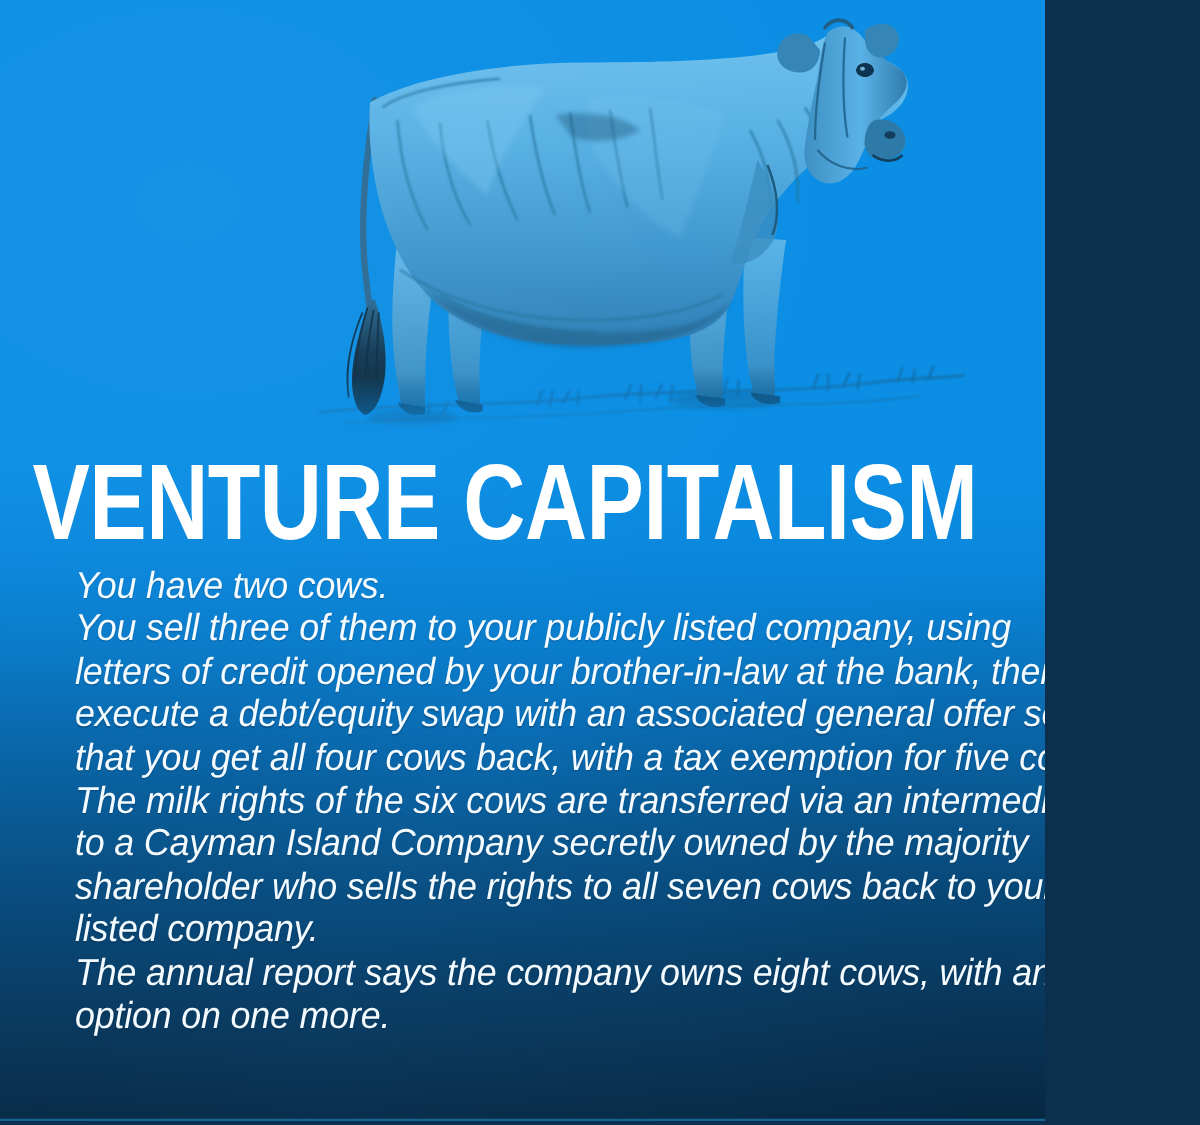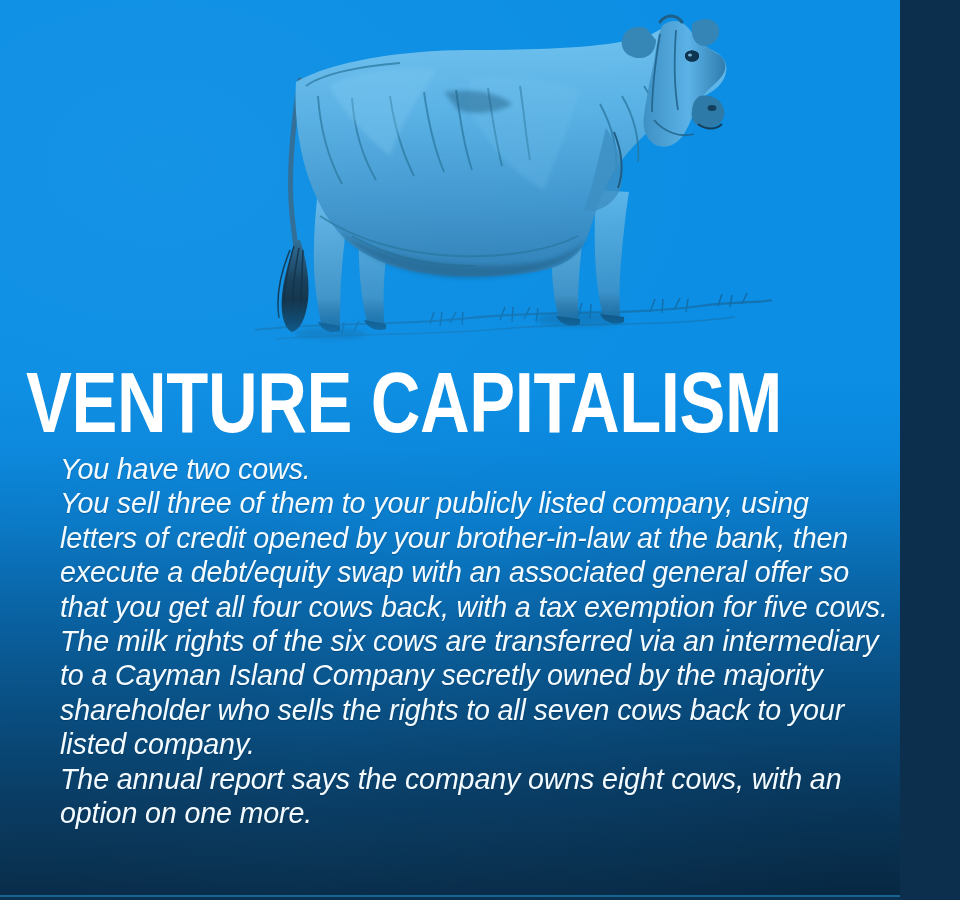--- a/index.html
+++ b/index.html
@@ -2,21 +2,21 @@
 <html><head>
 <meta charset="utf-8">
 <style>
   html, body {
     margin: 0;
     padding: 0;
     background: #0b2f4c;
   }
   #poster {
     position: relative;
-    width: 900px;
+    width: 836px;
     height: 900px;
     overflow: hidden;
     font-family: "Liberation Sans", "DejaVu Sans", sans-serif;
     background: linear-gradient(
         180deg,
         #0b8ee4 0%,
         #0b8ee4 42%,
         #0a87dc 50%,
         #0a7ccb 58%,
         #0a6cb2 66%,

